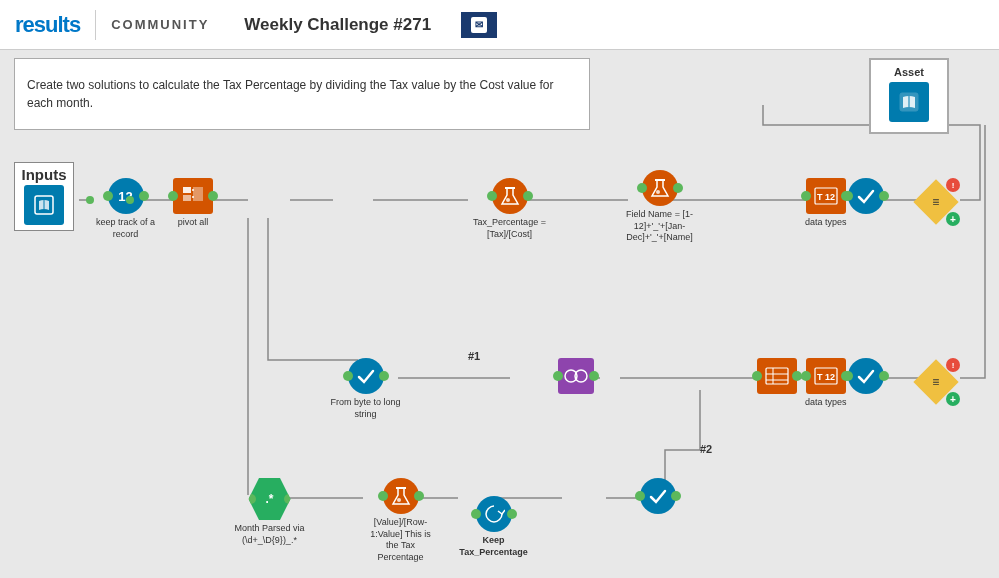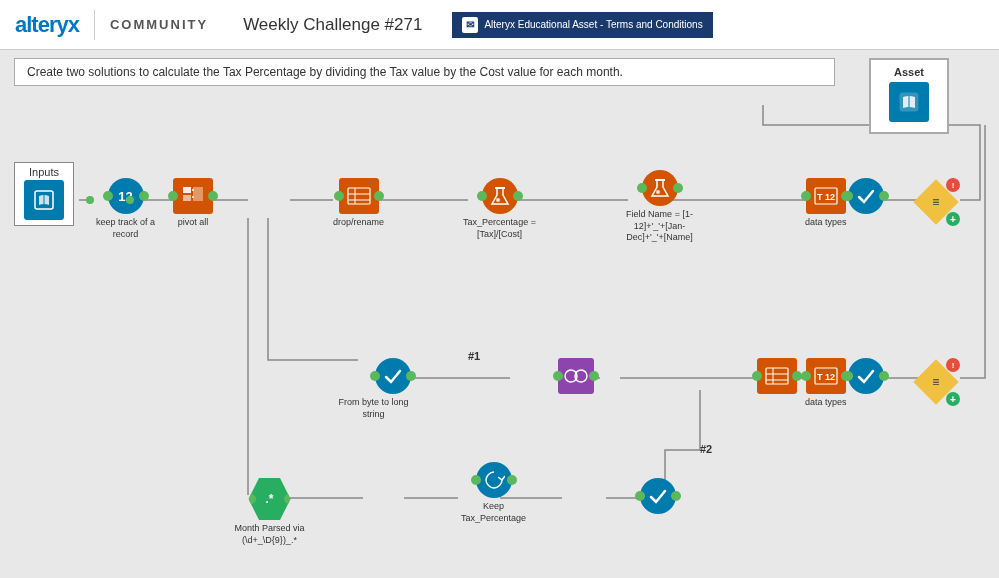--- a/index.html
+++ b/index.html
@@ -35,21 +35,21 @@
     }
     #community-label {
       color: #555;
       font-size: 13px;
       font-weight: bold;
       letter-spacing: 2px;
     }
     #challenge-title {
       color: #333;
       font-size: 17px;
-      font-weight: normal;
+      font-weight: bold;
       margin-left: 20px;
     }
     #terms-badge {
       background: #1a3a6e;
       color: #fff;
       font-size: 10px;
       padding: 5px 10px;
       display: flex;
       align-items: center;
       gap: 6px;
@@ -63,24 +63,24 @@
       height: 528px;
       background: #e8e8e8;
       overflow: hidden;
     }
 
     
     #description-box {
       position: absolute;
       top: 8px;
       left: 14px;
-      width: 821px;
+      width: 576px;
       background: #fff;
       border: 1px solid #aaa;
-      padding: 4px 12px;
+      padding: 17px 12px;
       font-size: 12px;
       color: #333;
       line-height: 1.5;
     }
 
     
     #output-box {
       position: absolute;
       top: 8px;
       right: 50px;
@@ -216,29 +216,28 @@
       position: absolute;
       display: flex;
       align-items: center;
       justify-content: center;
     }
   </style>
 </head>
 <body>
 
 <div id="header">
-  <span id="logo">alteryx</span>
+  <span id="logo">results</span>
   <div id="logo-divider"></div>
   <span id="community-label">COMMUNITY</span>
   <span id="challenge-title">Weekly Challenge #271</span>
   <div id="terms-badge">
     <div style="width:16px;height:16px;background:#fff;display:flex;align-items:center;justify-content:center;border-radius:2px;">
       <span style="color:#1a3a6e;font-size:10px;font-weight:bold;">✉</span>
     </div>
-    <span>Alteryx Educational Asset - Terms and Conditions</span>
   </div>
 </div>
 
 <div id="canvas">
 
   <svg id="connections-svg">
 
     <line x1="79" y1="150" x2="91" y2="150" stroke="#888" stroke-width="1.5"></line>
 
     <line x1="130" y1="150" x2="173" y2="150" stroke="#888" stroke-width="1.5"></line>
@@ -294,21 +293,21 @@
 
       <svg width="26" height="26" viewBox="0 0 26 26" fill="none">
         <rect x="4" y="4" width="18" height="18" rx="2" fill="#fff" opacity="0.2" stroke="#fff" stroke-width="1"></rect>
         <path d="M7 8 Q13 6 19 8 L19 19 Q13 17 7 19 Z" fill="#fff" opacity="0.85"></path>
         <line x1="13" y1="7" x2="13" y2="18" stroke="#007bae" stroke-width="1"></line>
       </svg>
     </div>
   </div>
 
   <div id="inputs-box">
-    <div style="font-size:11px;font-weight:normal;color:#333;">Inputs</div>
+    <div style="font-size:15px;font-weight:bold;color:#333;">Inputs</div>
     <div id="inputs-inner">
       <svg width="24" height="24" viewBox="0 0 24 24">
           <rect x="3" y="3" width="18" height="18" rx="2" fill="none" stroke="#fff" stroke-width="1.5"></rect>
           <path d="M7 8 Q12 6 17 8 L17 17 Q12 15 7 17Z" fill="#fff" opacity="0.8"></path>
           <line x1="12" y1="7" x2="12" y2="16" stroke="#007bae" stroke-width="1"></line>
         </svg>
     </div>
   </div>
 
   <div class="node" style="left:88px;top:128px;">
@@ -329,126 +328,113 @@
           <rect x="2" y="10" width="8" height="6" fill="#fff" opacity="0.6"></rect>
           <rect x="12" y="2" width="10" height="14" fill="#fff" opacity="0.4"></rect>
           <line x1="11" y1="5" x2="13" y2="5" stroke="#fff" stroke-width="1.5"></line>
           <line x1="11" y1="12" x2="13" y2="12" stroke="#fff" stroke-width="1.5"></line>
         </svg>
     </div>
     <div class="node-label">pivot all</div>
   </div>
 
 
-  <div class="node" style="left:333px;top:128px;">
+
+  <div class="node" style="left:472px;top:128px;">
+    <div class="node-box orange" style="border-radius:50%;">
+      <div class="connector-left"></div>
+      <div class="connector-right"></div>
+      <svg width="22" height="22" viewBox="0 0 22 22">
+          <path d="M8 3 L8 10 L3 19 L19 19 L14 10 L14 3 Z" fill="none" stroke="#fff" stroke-width="1.5"></path>
+          <line x1="6" y1="3" x2="16" y2="3" stroke="#fff" stroke-width="2"></line>
+          <circle cx="9" cy="15" r="2" fill="#fff" opacity="0.8"></circle>
+        </svg>
+    </div>
+    <div class="node-label">Tax_Percentage = [Tax]/[Cost]</div>
+  </div>
+
+  <div class="node" style="left:622px;top:120px;">
+    <div class="node-box orange" style="border-radius:50%;">
+      <div class="connector-left"></div>
+      <div class="connector-right"></div>
+      <svg width="22" height="22" viewBox="0 0 22 22">
+          <path d="M8 3 L8 10 L3 19 L19 19 L14 10 L14 3 Z" fill="none" stroke="#fff" stroke-width="1.5"></path>
+          <line x1="6" y1="3" x2="16" y2="3" stroke="#fff" stroke-width="2"></line>
+          <circle cx="9" cy="15" r="2" fill="#fff" opacity="0.8"></circle>
+        </svg>
+    </div>
+    <div class="node-label">Field Name = [1-12]+'_'+[Jan-Dec]+'_'+[Name]</div>
+  </div>
+
+  <div class="node" style="left:805px;top:128px;">
+    <div class="node-box orange" style="width:40px;height:36px;border-radius:3px;">
+      <div class="connector-left"></div>
+      <div class="connector-right"></div>
+      <svg width="26" height="22" viewBox="0 0 26 22">
+          <rect x="2" y="3" width="22" height="16" rx="1" fill="none" stroke="#fff" stroke-width="1.2"></rect>
+          <text x="4" y="15" fill="#fff" font-size="9" font-weight="bold">T</text>
+          <text x="12" y="15" fill="#fff" font-size="9" font-weight="bold">12</text>
+        </svg>
+    </div>
+    <div class="node-label">data types</div>
+  </div>
+
+  <div class="warning-wrapper" style="left:918px;top:134px;width:36px;height:36px;">
+    <div class="warning-diamond">
+      <div class="warning-diamond-inner" style="font-size:12px;">≡</div>
+    </div>
+    <div style="position:absolute;top:-6px;right:-6px;width:14px;height:14px;background:#e74c3c;border-radius:50%;display:flex;align-items:center;justify-content:center;font-size:8px;color:#fff;font-weight:bold;">!</div>
+    <div style="position:absolute;bottom:-6px;right:-6px;width:14px;height:14px;background:#27ae60;border-radius:50%;display:flex;align-items:center;justify-content:center;font-size:10px;color:#fff;font-weight:bold;">+</div>
+  </div>
+
+  <div class="node" style="left:848px;top:128px;">
+    <div class="node-box teal" style="border-radius:50%;">
+      <div class="connector-left"></div>
+      <div class="connector-right"></div>
+      <svg width="22" height="22" viewBox="0 0 22 22">
+          <polyline points="4,12 9,17 18,6" fill="none" stroke="#fff" stroke-width="2.5" stroke-linecap="round"></polyline>
+        </svg>
+    </div>
+  </div>
+
+  <div class="node" style="left:328px;top:308px;">
+    <div class="node-box teal" style="border-radius:50%;">
+      <div class="connector-left"></div>
+      <div class="connector-right"></div>
+      <svg width="22" height="22" viewBox="0 0 22 22">
+          <polyline points="4,12 9,17 18,6" fill="none" stroke="#fff" stroke-width="2.5" stroke-linecap="round"></polyline>
+        </svg>
+    </div>
+    <div class="node-label">From byte to long string</div>
+  </div>
+
+  <div style="position:absolute;left:468px;top:300px;font-size:11px;font-weight:bold;color:#333;">#1</div>
+
+  <div class="node" style="left:558px;top:308px;">
+    <div class="node-box purple" style="border-radius:3px;width:36px;height:36px;">
+      <div class="connector-left"></div>
+      <div class="connector-right"></div>
+      <svg width="24" height="22" viewBox="0 0 24 22">
+          <circle cx="7" cy="11" r="6" fill="none" stroke="#fff" stroke-width="1.5"></circle>
+          <circle cx="17" cy="11" r="6" fill="none" stroke="#fff" stroke-width="1.5"></circle>
+        </svg>
+    </div>
+  </div>
+
+  <div class="node" style="left:757px;top:308px;">
     <div class="node-box orange" style="width:40px;height:36px;border-radius:3px;">
       <div class="connector-left"></div>
       <div class="connector-right"></div>
       <svg width="26" height="22" viewBox="0 0 26 22">
           <rect x="2" y="3" width="22" height="16" rx="1" fill="none" stroke="#fff" stroke-width="1.2"></rect>
           <line x1="2" y1="9" x2="24" y2="9" stroke="#fff" stroke-width="1"></line>
           <line x1="2" y1="15" x2="24" y2="15" stroke="#fff" stroke-width="1"></line>
           <line x1="9" y1="3" x2="9" y2="19" stroke="#fff" stroke-width="1"></line>
         </svg>
     </div>
-    <div class="node-label">drop/rename</div>
-  </div>
-
-  <div class="node" style="left:462px;top:128px;">
-    <div class="node-box orange" style="border-radius:50%;">
-      <div class="connector-left"></div>
-      <div class="connector-right"></div>
-      <svg width="22" height="22" viewBox="0 0 22 22">
-          <path d="M8 3 L8 10 L3 19 L19 19 L14 10 L14 3 Z" fill="none" stroke="#fff" stroke-width="1.5"></path>
-          <line x1="6" y1="3" x2="16" y2="3" stroke="#fff" stroke-width="2"></line>
-          <circle cx="9" cy="15" r="2" fill="#fff" opacity="0.8"></circle>
-        </svg>
-    </div>
-    <div class="node-label">Tax_Percentage = [Tax]/[Cost]</div>
-  </div>
-
-  <div class="node" style="left:622px;top:120px;">
-    <div class="node-box orange" style="border-radius:50%;">
-      <div class="connector-left"></div>
-      <div class="connector-right"></div>
-      <svg width="22" height="22" viewBox="0 0 22 22">
-          <path d="M8 3 L8 10 L3 19 L19 19 L14 10 L14 3 Z" fill="none" stroke="#fff" stroke-width="1.5"></path>
-          <line x1="6" y1="3" x2="16" y2="3" stroke="#fff" stroke-width="2"></line>
-          <circle cx="9" cy="15" r="2" fill="#fff" opacity="0.8"></circle>
-        </svg>
-    </div>
-    <div class="node-label">Field Name = [1-12]+'_'+[Jan-Dec]+'_'+[Name]</div>
-  </div>
-
-  <div class="node" style="left:805px;top:128px;">
-    <div class="node-box orange" style="width:40px;height:36px;border-radius:3px;">
-      <div class="connector-left"></div>
-      <div class="connector-right"></div>
-      <svg width="26" height="22" viewBox="0 0 26 22">
-          <rect x="2" y="3" width="22" height="16" rx="1" fill="none" stroke="#fff" stroke-width="1.2"></rect>
-          <text x="4" y="15" fill="#fff" font-size="9" font-weight="bold">T</text>
-          <text x="12" y="15" fill="#fff" font-size="9" font-weight="bold">12</text>
-        </svg>
-    </div>
-    <div class="node-label">data types</div>
-  </div>
-
-  <div class="warning-wrapper" style="left:918px;top:134px;width:36px;height:36px;">
-    <div class="warning-diamond">
-      <div class="warning-diamond-inner" style="font-size:12px;">≡</div>
-    </div>
-    <div style="position:absolute;top:-6px;right:-6px;width:14px;height:14px;background:#e74c3c;border-radius:50%;display:flex;align-items:center;justify-content:center;font-size:8px;color:#fff;font-weight:bold;">!</div>
-    <div style="position:absolute;bottom:-6px;right:-6px;width:14px;height:14px;background:#27ae60;border-radius:50%;display:flex;align-items:center;justify-content:center;font-size:10px;color:#fff;font-weight:bold;">+</div>
-  </div>
-
-  <div class="node" style="left:848px;top:128px;">
-    <div class="node-box teal" style="border-radius:50%;">
-      <div class="connector-left"></div>
-      <div class="connector-right"></div>
-      <svg width="22" height="22" viewBox="0 0 22 22">
-          <polyline points="4,12 9,17 18,6" fill="none" stroke="#fff" stroke-width="2.5" stroke-linecap="round"></polyline>
-        </svg>
-    </div>
-  </div>
-
-  <div class="node" style="left:336px;top:308px;align-items:flex-end;">
-    <div class="node-box teal" style="border-radius:50%;">
-      <div class="connector-left"></div>
-      <div class="connector-right"></div>
-      <svg width="22" height="22" viewBox="0 0 22 22">
-          <polyline points="4,12 9,17 18,6" fill="none" stroke="#fff" stroke-width="2.5" stroke-linecap="round"></polyline>
-        </svg>
-    </div>
-    <div class="node-label">From byte to long string</div>
-  </div>
-
-  <div style="position:absolute;left:468px;top:300px;font-size:11px;font-weight:bold;color:#333;">#1</div>
-
-  <div class="node" style="left:558px;top:308px;">
-    <div class="node-box purple" style="border-radius:3px;width:36px;height:36px;">
-      <div class="connector-left"></div>
-      <div class="connector-right"></div>
-      <svg width="24" height="22" viewBox="0 0 24 22">
-          <circle cx="7" cy="11" r="6" fill="none" stroke="#fff" stroke-width="1.5"></circle>
-          <circle cx="17" cy="11" r="6" fill="none" stroke="#fff" stroke-width="1.5"></circle>
-        </svg>
-    </div>
-  </div>
-
-  <div class="node" style="left:757px;top:308px;">
-    <div class="node-box orange" style="width:40px;height:36px;border-radius:3px;">
-      <div class="connector-left"></div>
-      <div class="connector-right"></div>
-      <svg width="26" height="22" viewBox="0 0 26 22">
-          <rect x="2" y="3" width="22" height="16" rx="1" fill="none" stroke="#fff" stroke-width="1.2"></rect>
-          <line x1="2" y1="9" x2="24" y2="9" stroke="#fff" stroke-width="1"></line>
-          <line x1="2" y1="15" x2="24" y2="15" stroke="#fff" stroke-width="1"></line>
-          <line x1="9" y1="3" x2="9" y2="19" stroke="#fff" stroke-width="1"></line>
-        </svg>
-    </div>
   </div>
 
   <div class="node" style="left:848px;top:308px;">
     <div class="node-box teal" style="border-radius:50%;">
       <div class="connector-left"></div>
       <div class="connector-right"></div>
       <svg width="22" height="22" viewBox="0 0 22 22">
           <polyline points="4,12 9,17 18,6" fill="none" stroke="#fff" stroke-width="2.5" stroke-linecap="round"></polyline>
         </svg>
     </div>
@@ -477,22 +463,34 @@
 
   <div class="node" style="left:232px;top:428px;">
     <div style="width:42px;height:42px;background:#27ae60;clip-path:polygon(25% 0%,75% 0%,100% 50%,75% 100%,25% 100%,0% 50%);display:flex;align-items:center;justify-content:center;position:relative;">
       <div class="connector-left" style="left:-3px;"></div>
       <div class="connector-right" style="right:-3px;"></div>
       <span style="font-size:12px;color:#fff;font-weight:bold;">.*</span>
     </div>
     <div class="node-label">Month Parsed via (\d+_\D{9})_.*</div>
   </div>
 
-
-  <div class="node" style="left:456px;top:412px;">
+  <div class="node" style="left:363px;top:428px;">
+    <div class="node-box orange" style="border-radius:50%;">
+      <div class="connector-left"></div>
+      <div class="connector-right"></div>
+      <svg width="22" height="22" viewBox="0 0 22 22">
+          <path d="M8 3 L8 10 L3 19 L19 19 L14 10 L14 3 Z" fill="none" stroke="#fff" stroke-width="1.5"></path>
+          <line x1="6" y1="3" x2="16" y2="3" stroke="#fff" stroke-width="2"></line>
+          <circle cx="9" cy="15" r="2" fill="#fff" opacity="0.8"></circle>
+        </svg>
+    </div>
+    <div class="node-label">[Value]/[Row-1:Value] This is the Tax Percentage</div>
+  </div>
+
+  <div class="node" style="left:456px;top:446px;font-weight:bold;">
     <div class="node-box teal" style="border-radius:50%;">
       <div class="connector-left"></div>
       <div class="connector-right"></div>
       <svg width="22" height="22" viewBox="0 0 22 22">
           <path d="M11 3 C7 3 3 7 3 11 C3 15 7 19 11 19 C15 19 19 15 19 11" fill="none" stroke="#fff" stroke-width="1.5"></path>
           <path d="M15 8 L19 11 L22 7" fill="none" stroke="#fff" stroke-width="1.5"></path>
         </svg>
     </div>
     <div class="node-label">Keep Tax_Percentage</div>
   </div>

